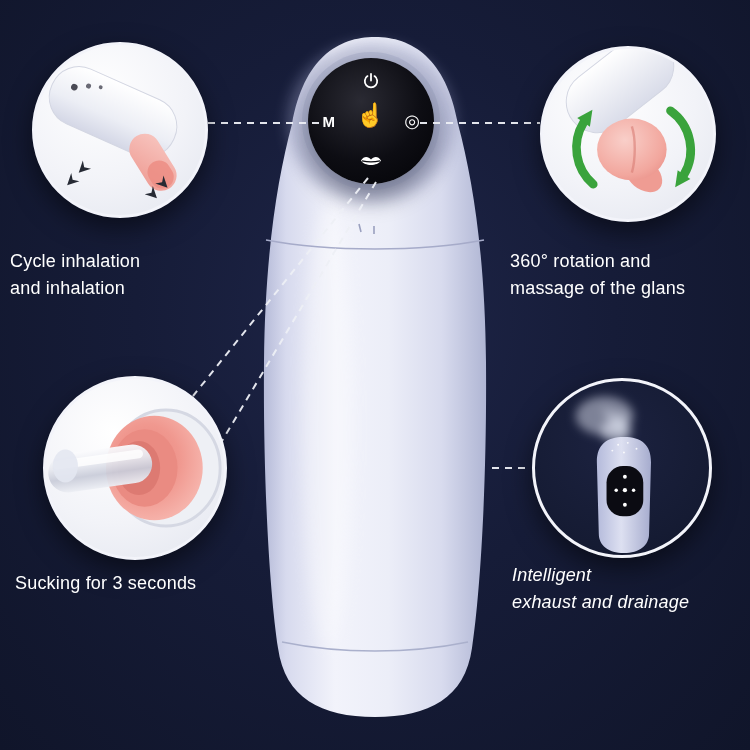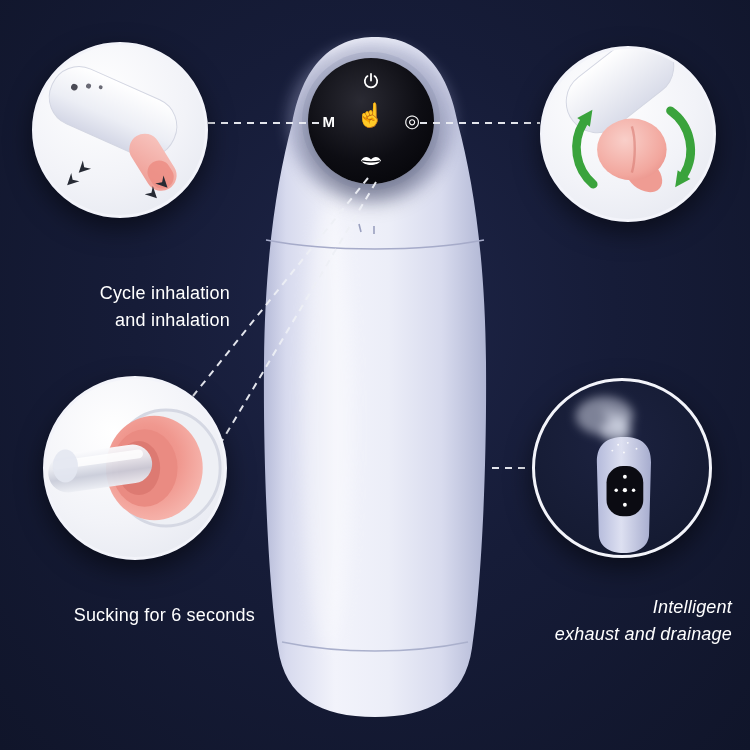--- a/index.html
+++ b/index.html
@@ -46,22 +46,22 @@
   }
   .callout > svg { width:100%; height:100%; display:block; }
   #c-tl { left:32px;  top:42px;  width:176px; height:176px; }
   #c-tr { left:540px; top:46px;  width:176px; height:176px; }
   #c-bl { left:43px;  top:376px; width:184px; height:184px; }
   #c-br { left:532px; top:378px; width:180px; height:180px;
           background: radial-gradient(circle at 45% 35%, #1c2240 0%, #151b33 70%, #11162b 100%); }
 
   
   .label {
-    position:absolute; z-index:3; color:#ffffff; text-align:right;
-    font-size:18px; line-height:1.5; letter-spacing:.2px;margin-top:32px;
+    position:absolute; z-index:3; color:#ffffff; text-align:left;
+    font-size:18px; line-height:1.5; letter-spacing:.2px;
   }
   #l-tl { left:10px;  top:248px; width:220px; }
   #l-tr { left:510px; top:248px; width:236px; }
   #l-bl { left:15px;  top:570px; width:240px; }
   #l-br { left:512px; top:562px; width:220px;font-style:italic; }
 </style>
 </head>
 <body>
 
 <div class="stage">
@@ -251,21 +251,25 @@
           <circle cx="102" cy="113" r="1.8"></circle>
         <circle cx="93" cy="128" r="2"></circle>
       </g>
     </svg>
   </div>
 
   <div class="label" id="l-tl">
     <div>Cycle inhalation</div>
     <div>and inhalation</div>
   </div>
+  <div class="label" id="l-tr">
+    <div>360° rotation and</div>
+    <div>massage of the glans</div>
+  </div>
   <div class="label" id="l-bl">
-    <div>Sucking for 6 seconds</div>
+    <div>Sucking for 3 seconds</div>
   </div>
   <div class="label" id="l-br">
     <div>Intelligent</div>
     <div>exhaust and drainage</div>
   </div>
 
 </div>
 
 </body></html>

